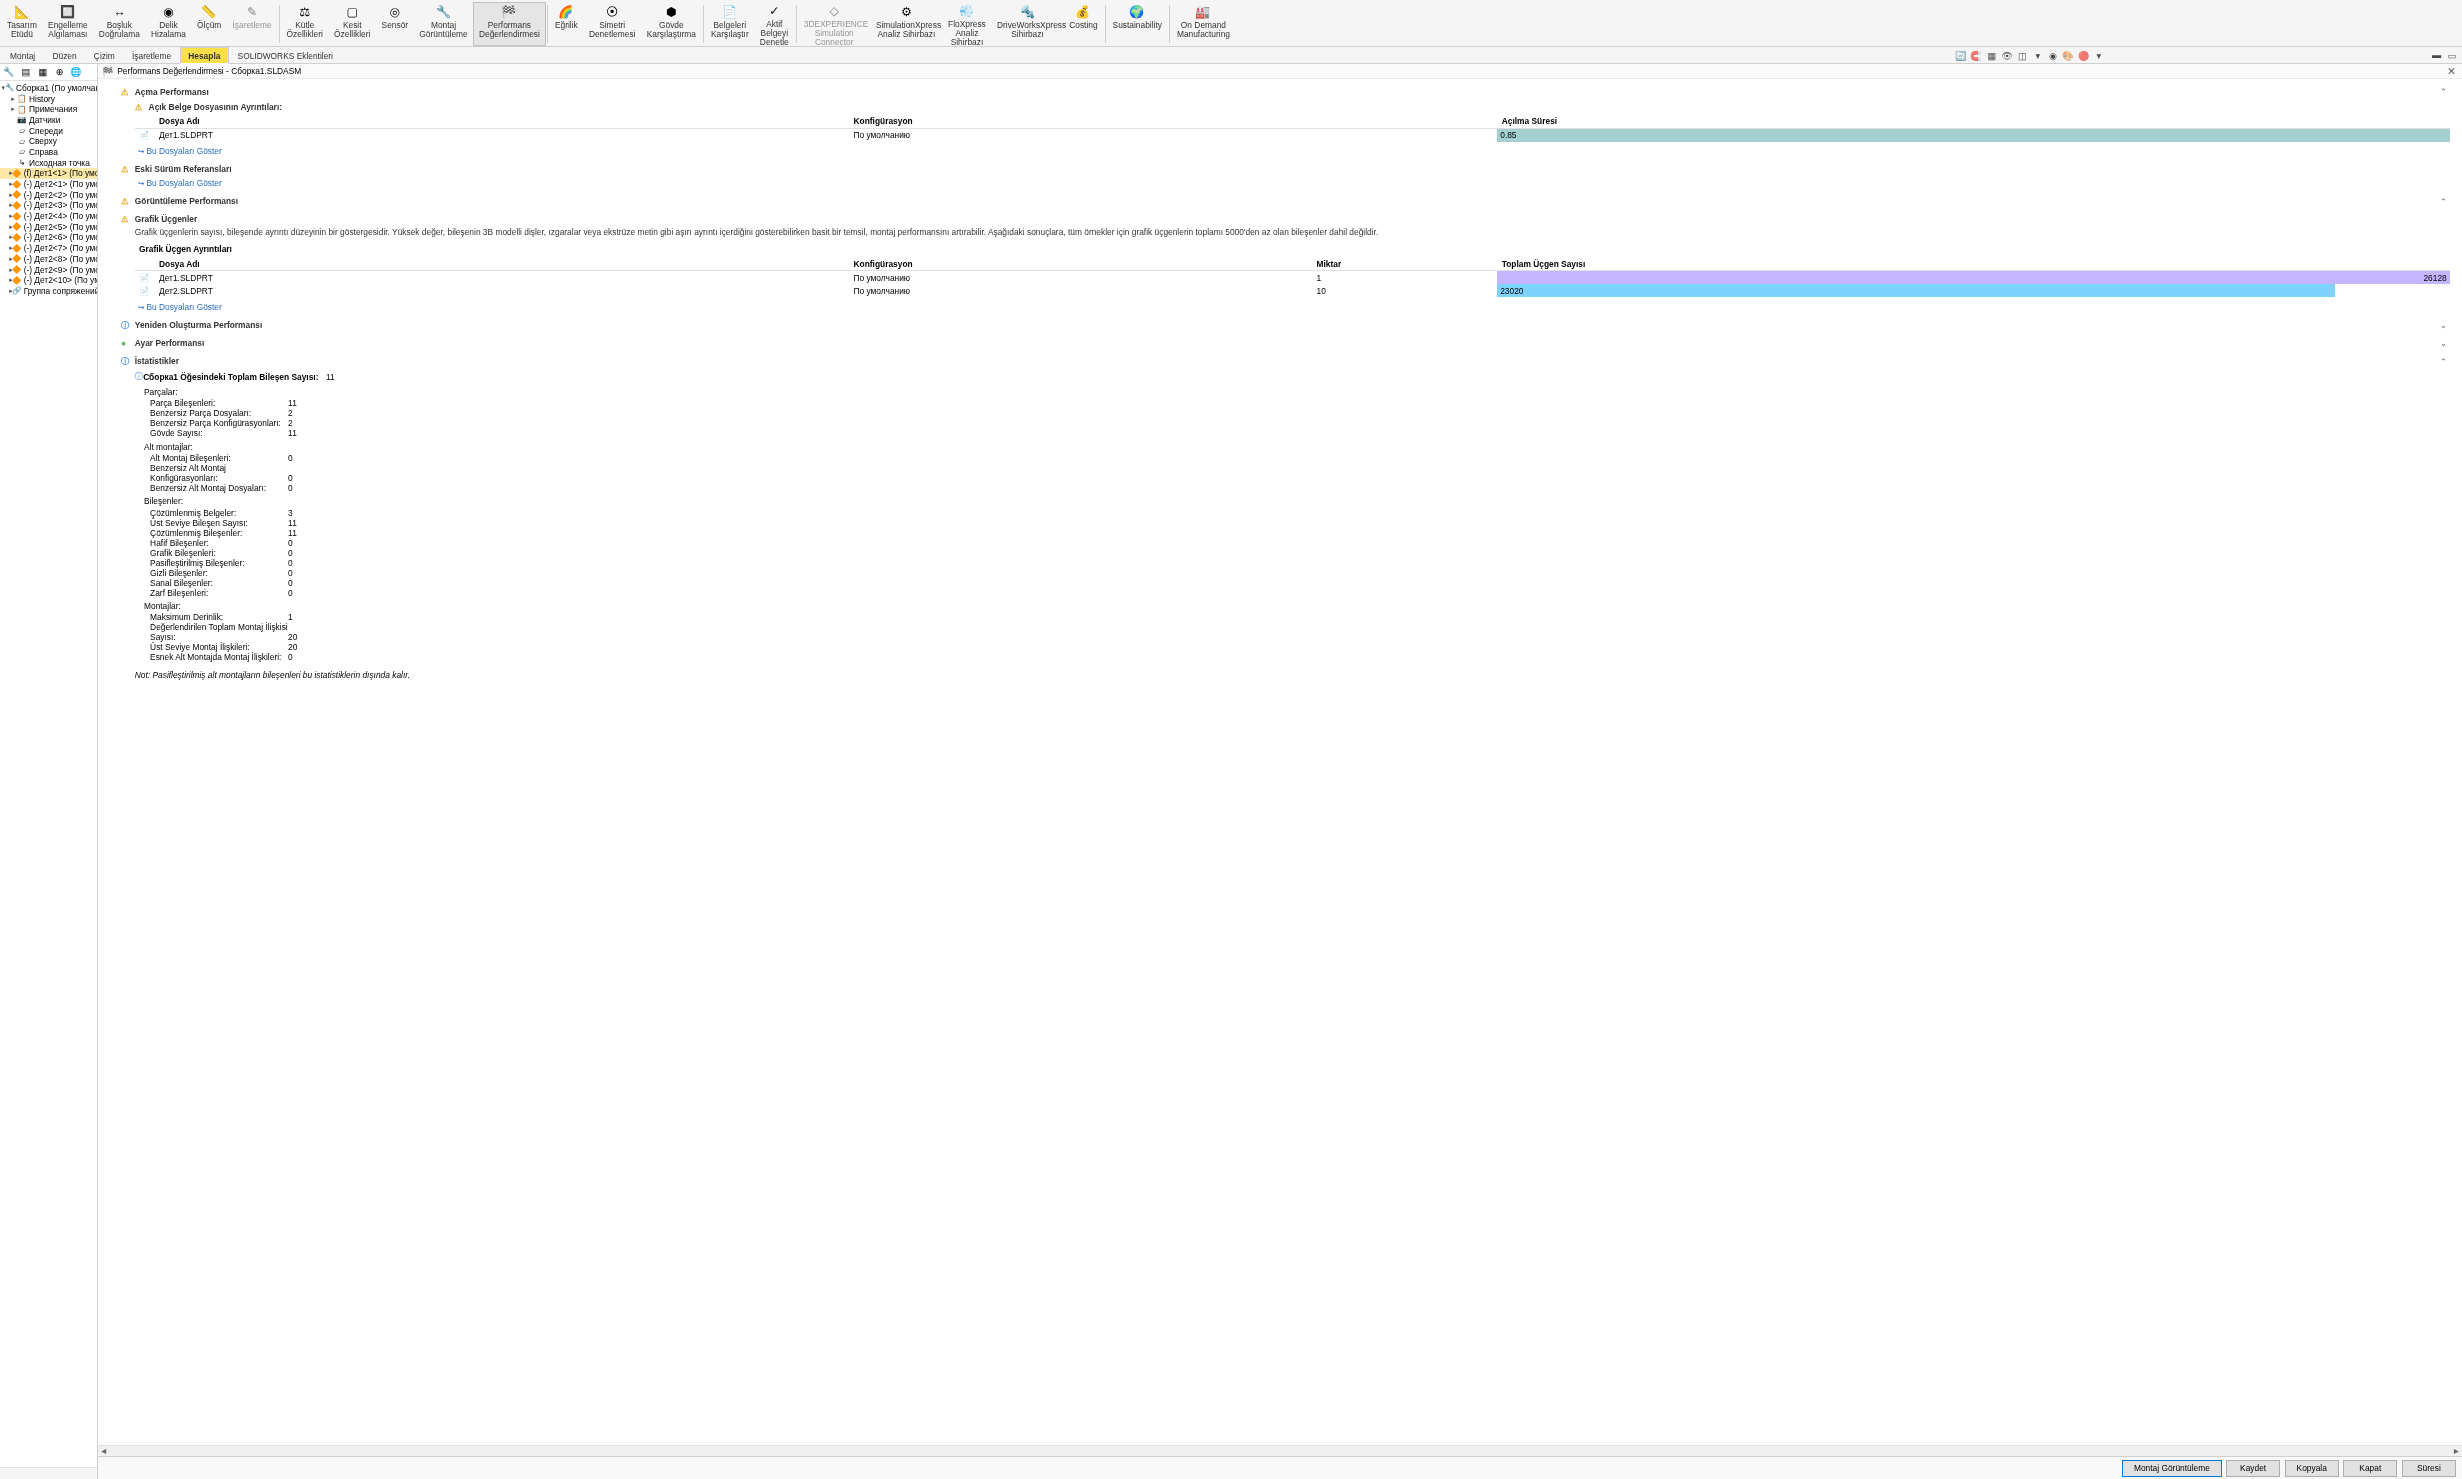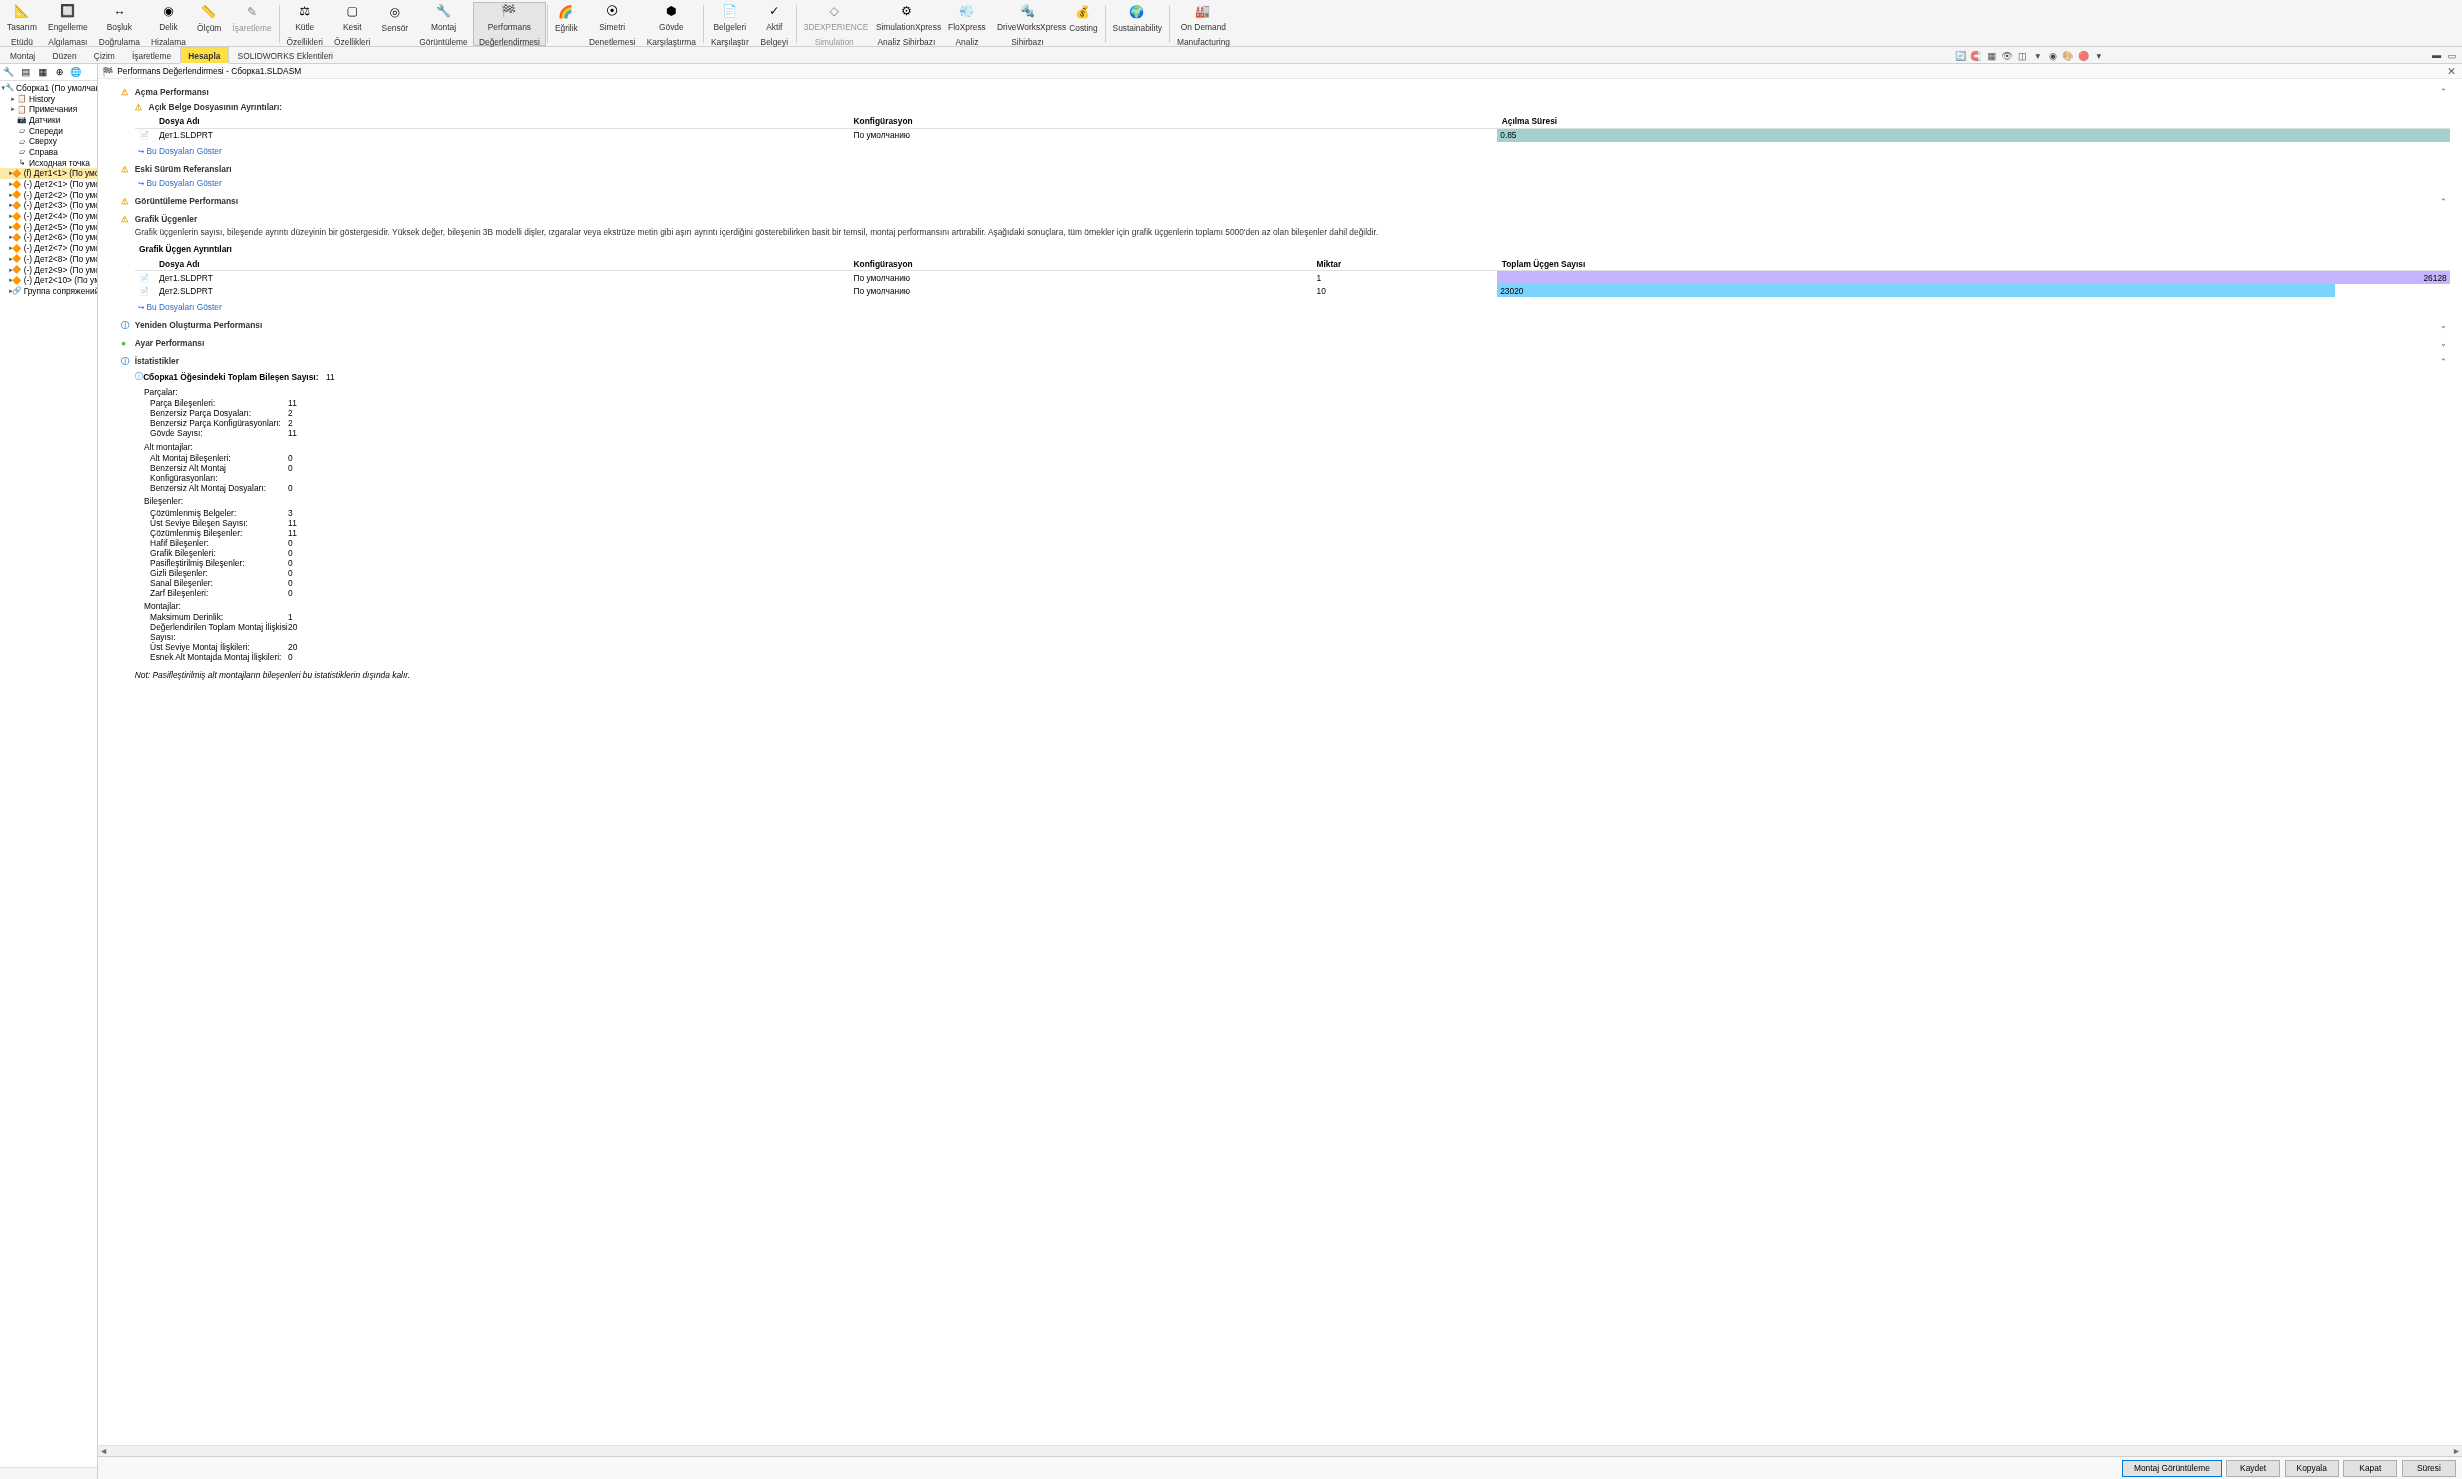--- a/index.html
+++ b/index.html
@@ -4,21 +4,21 @@
 <style>
 * { margin: 0; padding: 0; box-sizing: border-box; font-family: "Segoe UI", Tahoma, sans-serif; font-size: 8.4px; }
 body { background: #fff; overflow: hidden; }
 
 
 .ribbon { height: 47px; background: #f5f5f5; border-bottom: 0.8px solid #d0d0d0; display: flex; align-items: flex-start; padding: 1.5px 1.5px 0 1.5px; }
 .ribbon-item { display: flex; flex-direction: column; align-items: center; justify-content: flex-start; padding: 1.5px 4.6px; height: 44px; cursor: pointer; border: 0.8px solid transparent; }
 .ribbon-item.active { background: #e5e5e5; border-color: #c0c0c0; }
 .ribbon-item.disabled { opacity: 0.5; cursor: default; }
 .ribbon-icon { width: 15.3px; height: 15.3px; display: flex; align-items: center; justify-content: center; font-size: 12.2px; }
-.ribbon-label { text-align: center; line-height: 15px; margin-top: 1.5px; color: #333; max-width: 61px; white-space: pre-line; }
+.ribbon-label { text-align: center; line-height: 9px; margin-top: 1.5px; color: #333; max-width: 61px; white-space: pre-line; }
 .ribbon-sep { width: 0.8px; background: #d0d0d0; height: 38px; margin: 3.1px 1.5px; }
 
 
 .tabs { height: 17px; background: #f5f5f5; border-bottom: 0.8px solid #d0d0d0; display: flex; align-items: flex-end; padding-left: 1.5px; position: relative; }
 .tab { padding: 2.3px 7.6px; border: 0.8px solid transparent; border-bottom: none; cursor: pointer; color: #333; }
 .tab.active { background: #fde047; border-color: #d0d0d0; border-bottom: 0.8px solid #fff; margin-bottom: -0.8px; font-weight: 700; }
 .tabs-right { position: absolute; right: 3.1px; top: 1.5px; display: flex; gap: 1.5px; }
 .tabs-right .ticon { width: 13.8px; height: 13.8px; display: flex; align-items: center; justify-content: center; cursor: pointer; opacity: 0.7; font-size: 9.2px; }
 
 
@@ -54,21 +54,21 @@
 .link::before { content: "↪ "; color: #2a6dc0; font-size: 7.6px; }
 
 .tbl { width: 100%; border-collapse: collapse; margin-top: 3.1px; }
 .tbl th { text-align: left; font-weight: 700; padding: 1.5px 4.6px; border-bottom: 0.8px solid #e0e0e0; }
 .tbl td { padding: 1.5px 4.6px; vertical-align: middle; }
 .tbl .row-icon { width: 15.3px; }
 .bar-cell { background: #a5d0d0; padding: 0 3.1px !important; }
 
 .subhead { font-weight: 700; margin: 7.6px 0 3.1px 0; }
 .stats { margin-left: 15.3px; }
-.stats-row { display: flex; }
+.stats-row { display: flex; align-items: flex-end; }
 .stats-label { width: 138px; }
 .stats-val { width: 23px; text-align: left; }
 .stats-group { font-weight: 400; margin: 3.1px 0 1.5px -6.1px; }
 .italic { font-style: italic; margin-top: 7.6px; }
 
 .footer { height: 23px; border-top: 0.8px solid #d0d0d0; display: flex; align-items: center; justify-content: flex-end; padding: 0 6.1px; gap: 4.6px; background: #f8f8f8; }
 .btn { min-width: 54px; height: 17px; padding: 0 10.7px; border: 0.8px solid #adadad; background: #e1e1e1; cursor: pointer; display: flex; align-items: center; justify-content: center; }
 .btn.primary { border-color: #0078d7; }
 
 .hscroll { height: 10.7px; background: #f0f0f0; border-top: 0.8px solid #e0e0e0; display: flex; align-items: center; justify-content: space-between; padding: 0 1.5px; font-size: 7.6px; color: #666; }

